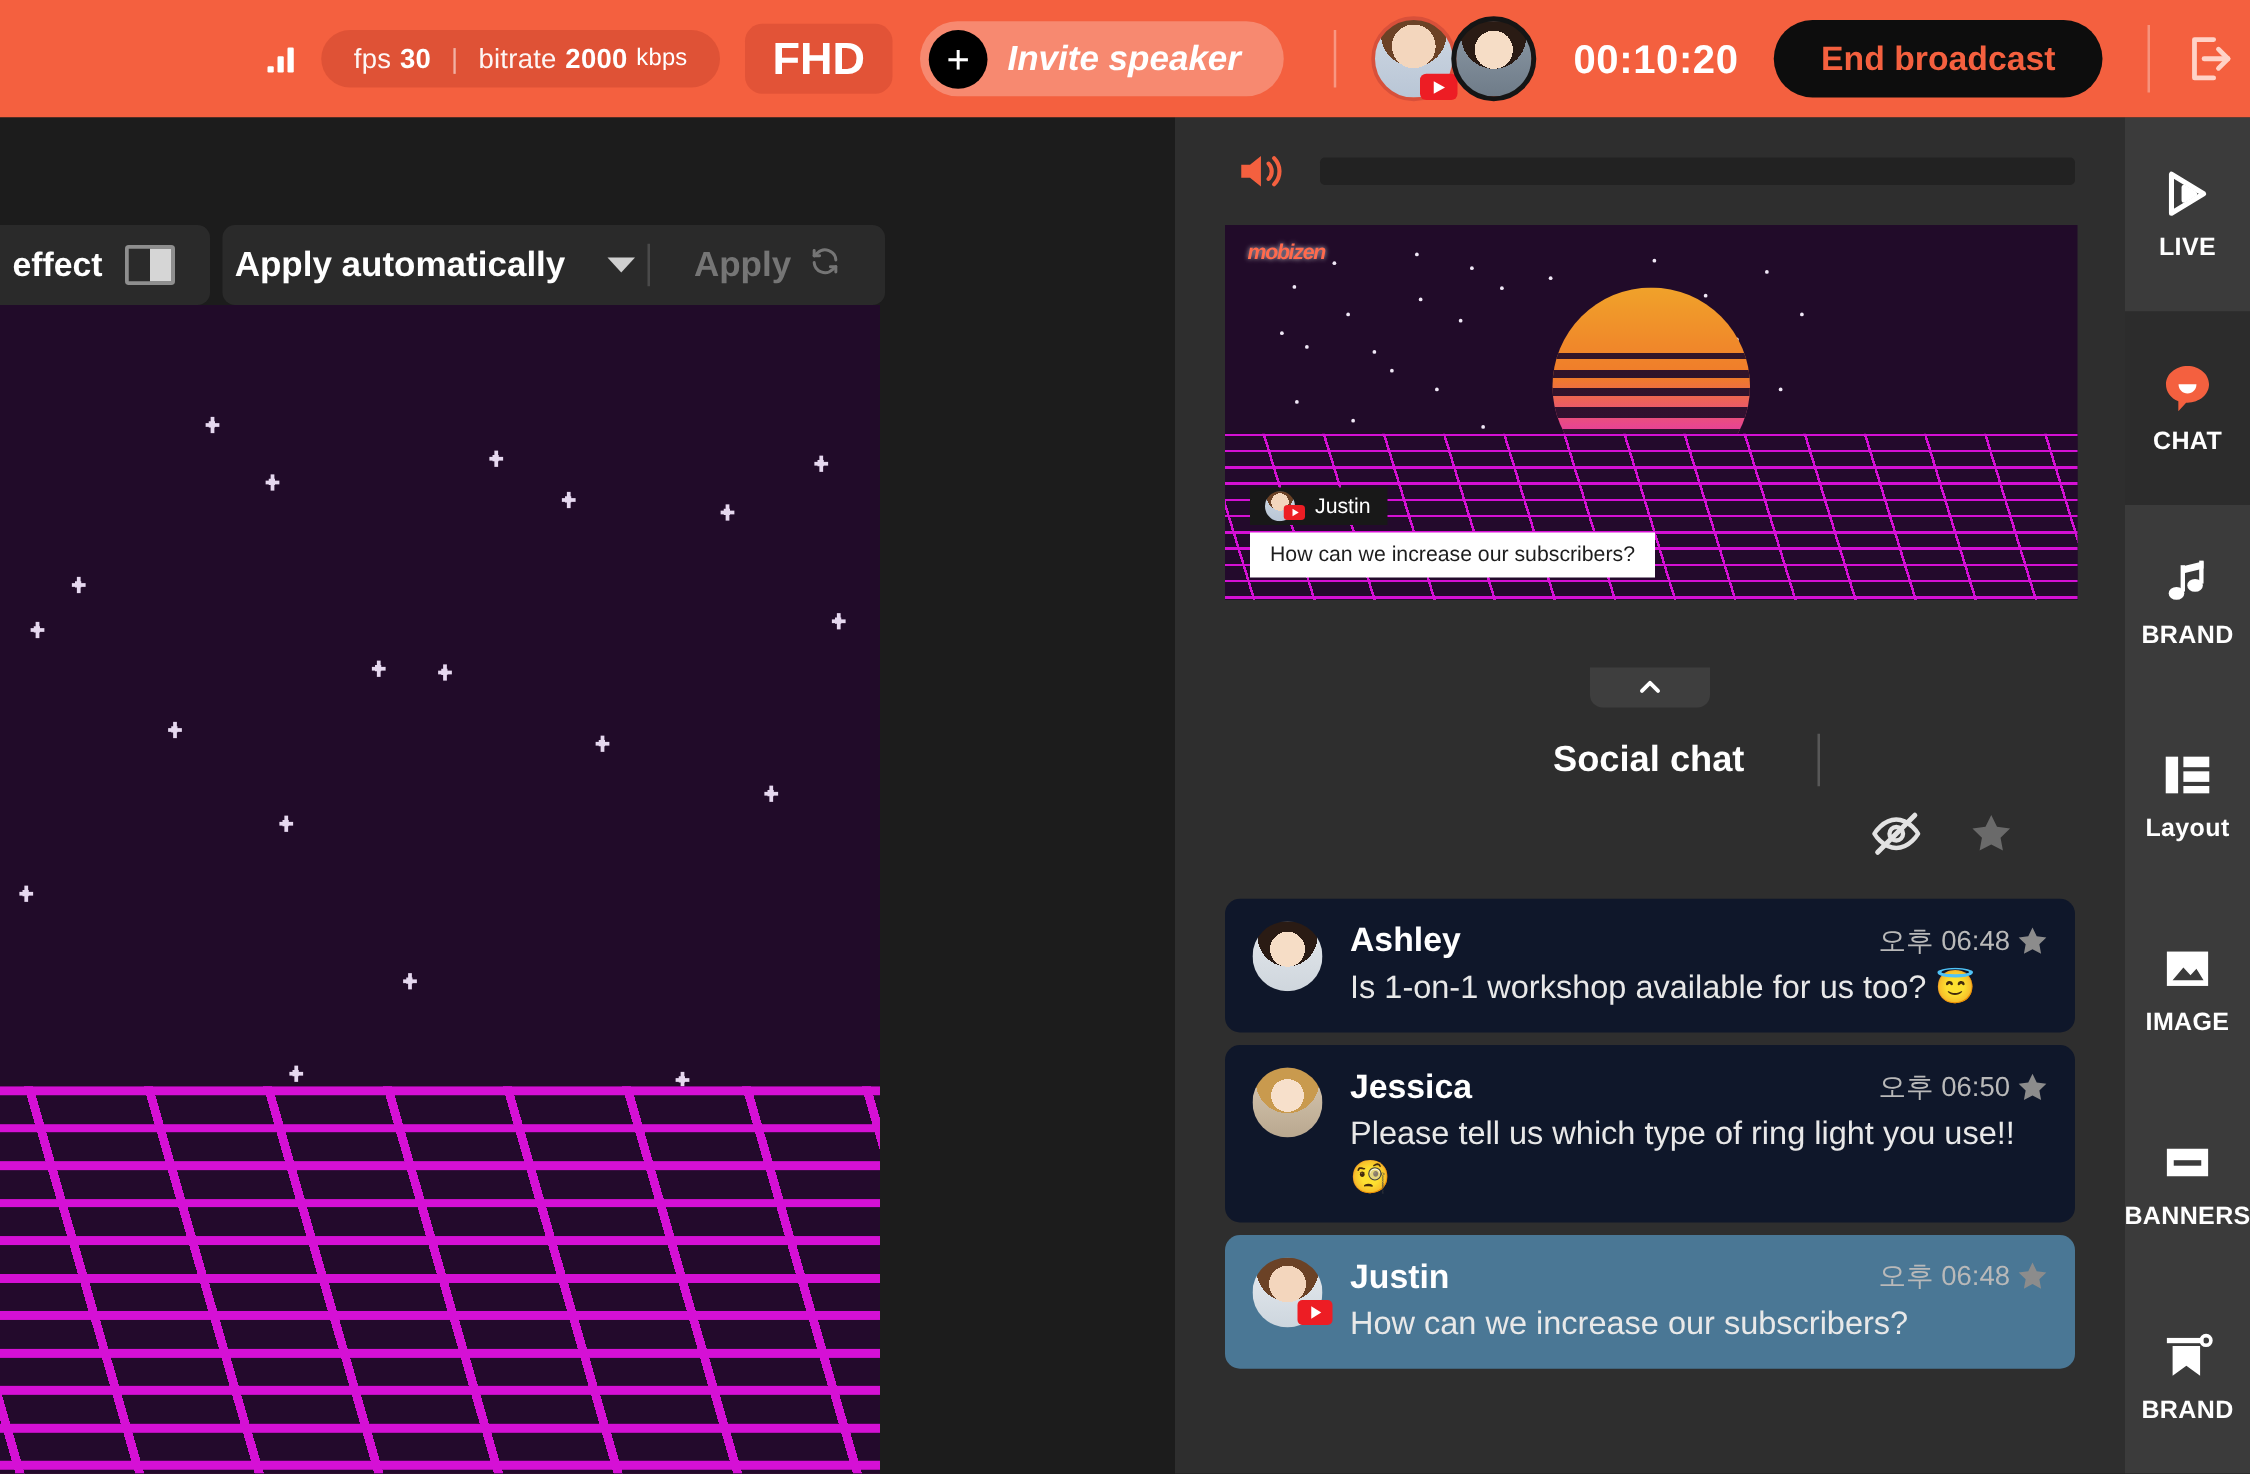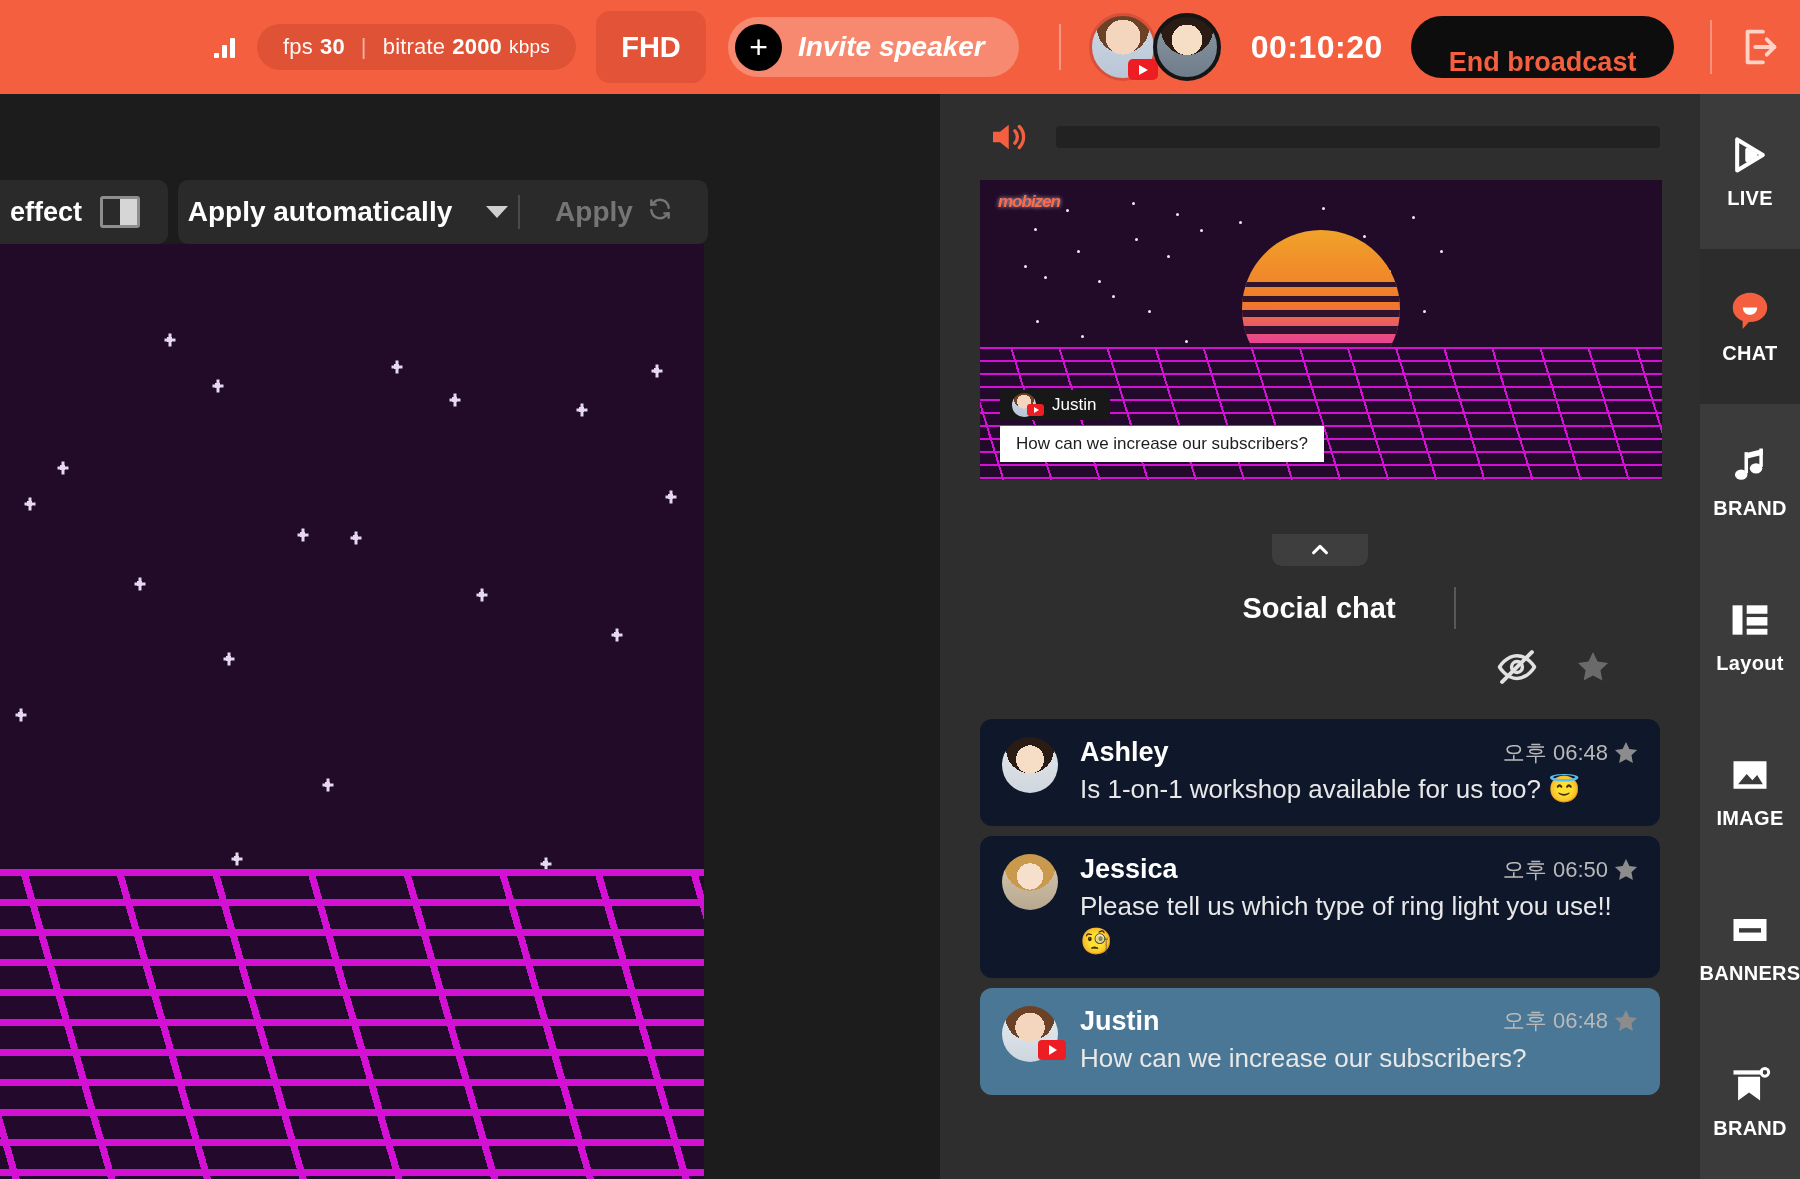--- a/index.html
+++ b/index.html
@@ -28,24 +28,24 @@
     background: rgba(190,60,40,0.38);
     display: flex; align-items: center; padding: 0 26px;
     color: #fff; font-size: 22px; letter-spacing: .2px;
   }
   .stats-pill .lbl { opacity: .95; }
   .stats-pill .val { font-weight: 700; margin-left: 7px; }
   .stats-pill .sep { margin: 0 16px; opacity: .55; font-weight: 300; }
   .stats-pill .unit { margin-left: 7px; font-size: 19px; }
 
   .fhd-pill {
-    margin-left: 20px; height: 72px; min-width: 110px; border-radius: 14px;
+    margin-left: 20px; height: 56px; min-width: 110px; border-radius: 14px;
     background: rgba(190,60,40,0.34);
     display: flex; align-items: center; justify-content: center;
-    color: #fff; font-size: 29px; font-weight: 700; padding: 0 22px;
+    color: #fff; font-size: 36px; font-weight: 700; padding: 0 22px;
   }
 
   .invite-pill {
     margin-left: 22px; height: 60px; border-radius: 30px;
     background: rgba(255,255,255,0.26);
     display: flex; align-items: center; padding: 0 34px 0 7px; gap: 16px;
   }
   .invite-plus {
     width: 47px; height: 47px; border-radius: 50%; background: #000;
     display: flex; align-items: center; justify-content: center;
@@ -70,21 +70,21 @@
   .yt-badge::after {
     content: ""; border-left: 9px solid #fff;
     border-top: 5.5px solid transparent; border-bottom: 5.5px solid transparent;
     margin-left: 2px;
   }
 
   .timer { margin-left: 30px; color: #fff; font-size: 32px; font-weight: 700; letter-spacing: .5px; }
 
   .end-btn {
     margin-left: 28px; height: 62px; border-radius: 31px; background: #0d0d0d;
-    display: flex; align-items: flex-end; justify-content: center; padding: 0 38px;
+    display: flex; align-items: center; justify-content: center; padding: 0 38px;
     color: #f4603f; font-size: 27px; font-weight: 700; cursor: pointer;
   }
 
   .hdr-divider2 { width: 2px; height: 54px; background: rgba(255,255,255,.32); margin-left: 36px; }
   .exit-icon { margin-left: 26px; width: 46px; height: 46px; }
 
   
   .left-area {
     position: absolute; left: 0; top: 94px; width: 940px; height: 1085px;
     background: #1c1c1c; overflow: hidden;

